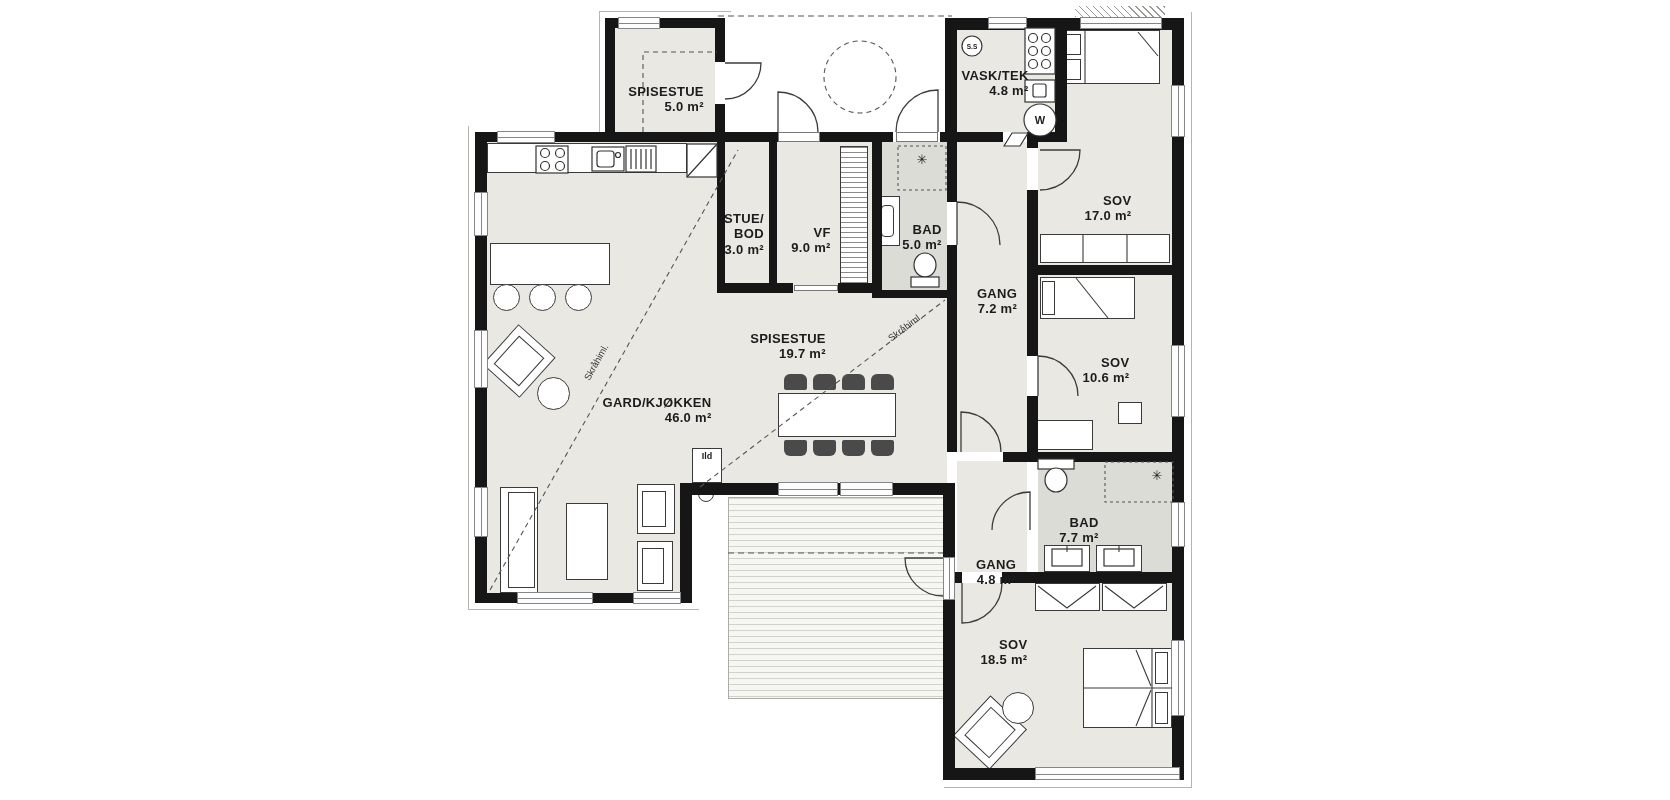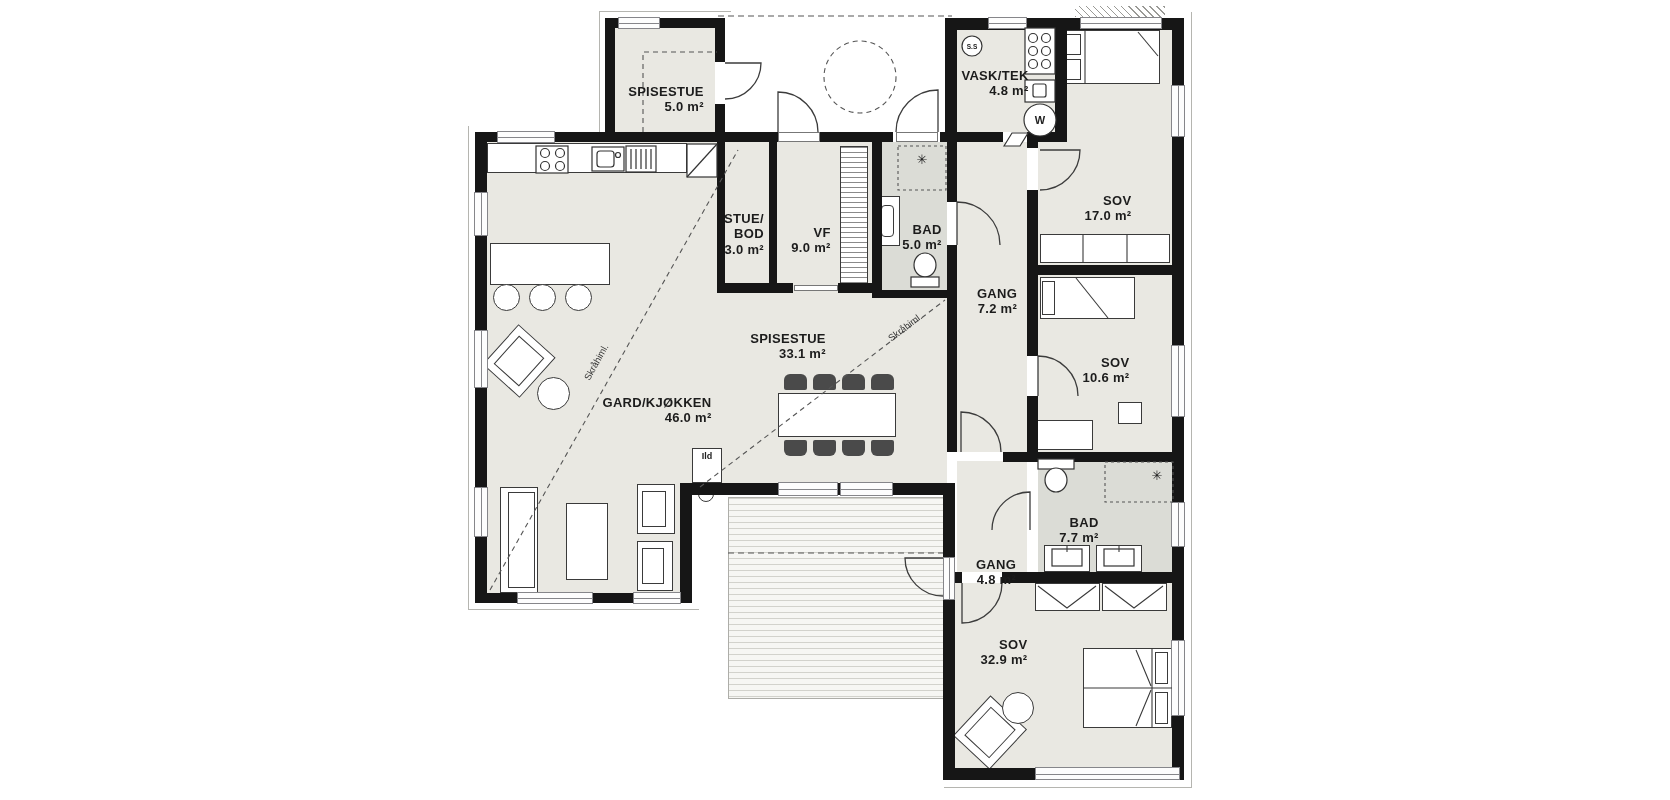--- a/index.html
+++ b/index.html
@@ -288,35 +288,35 @@
   <div class="lbl" style="left:997px;top:287px">
     <span>GANG</span>
     <span>7.2 m²</span>
   </div>
   <div class="lbl" style="left:1106px;top:356px">
     <span>SOV</span>
     <span>10.6 m²</span>
   </div>
   <div class="lbl" style="left:788px;top:332px">
     <span>SPISESTUE</span>
-    <span>33.1 m²</span>
+    <span>19.7 m²</span>
   </div>
   <div class="lbl" style="left:657px;top:396px">
     <span>GARD/KJØKKEN</span>
     <span>46.0 m²</span>
   </div>
   <div class="lbl" style="left:1079px;top:516px">
     <span>BAD</span>
     <span>7.7 m²</span>
   </div>
   <div class="lbl" style="left:996px;top:558px">
     <span>GANG</span>
     <span>4.8 m²</span>
   </div>
   <div class="lbl" style="left:1004px;top:638px">
     <span>SOV</span>
-    <span>32.9 m²</span>
+    <span>18.5 m²</span>
   </div>
 
   <div class="slope-lbl" style="left:596px;top:362px">Skråhiml.</div>
   <div class="slope-lbl s2" style="left:905px;top:327px">Skråhiml.</div>
 
 </div>
 
 </body></html>

